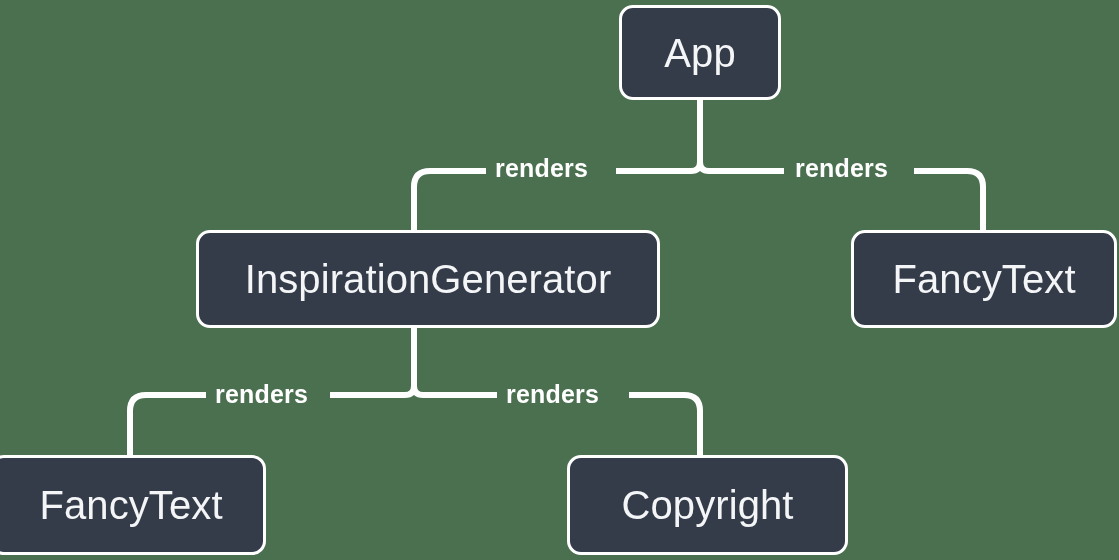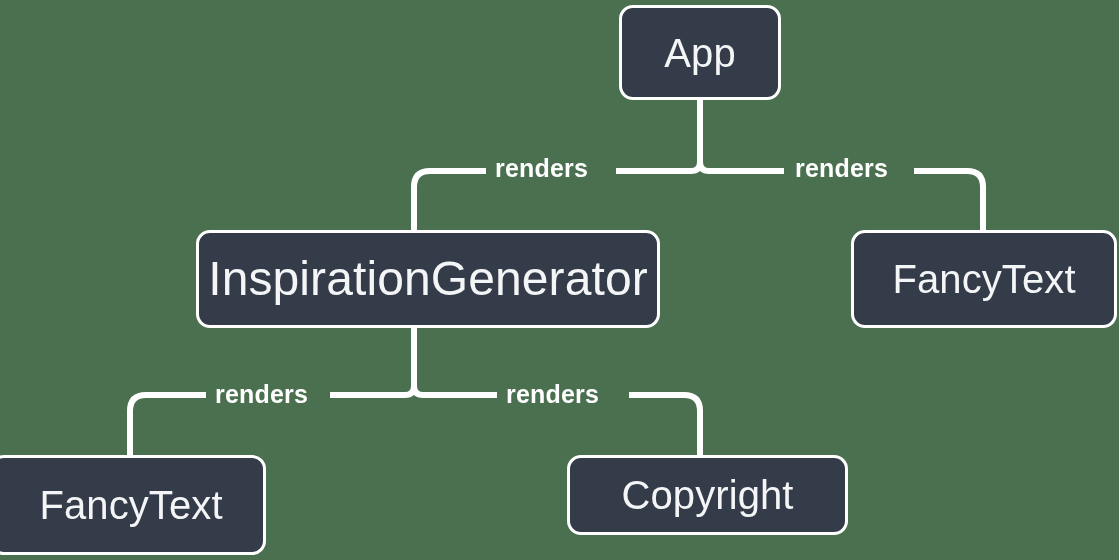--- a/index.html
+++ b/index.html
@@ -48,21 +48,21 @@
     top: 5px;
     width: 162px;
     height: 95px;
     font-size: 40px;
   }
   #node-inspirationgenerator {
     left: 196px;
     top: 230px;
     width: 464px;
     height: 98px;
-    font-size: 48px;
+    font-size: 40px;
   }
   #node-fancytext-right {
     left: 851px;
     top: 230px;
     width: 266px;
     height: 98px;
     font-size: 40px;
   }
   #node-fancytext-left {
     left: -10px;
@@ -70,21 +70,21 @@
     width: 276px;
     height: 100px;
     font-size: 40px;
     justify-content: center;
     padding-left: 6px;
   }
   #node-copyright {
     left: 567px;
     top: 455px;
     width: 281px;
-    height: 80px;
+    height: 100px;
     font-size: 40px;
   }
   .edge-label {
     position: absolute;
     color: #ffffff;
     font-size: 25px;
     font-weight: 700;
     line-height: 1;
     white-space: nowrap;
     letter-spacing: 0.2px;

